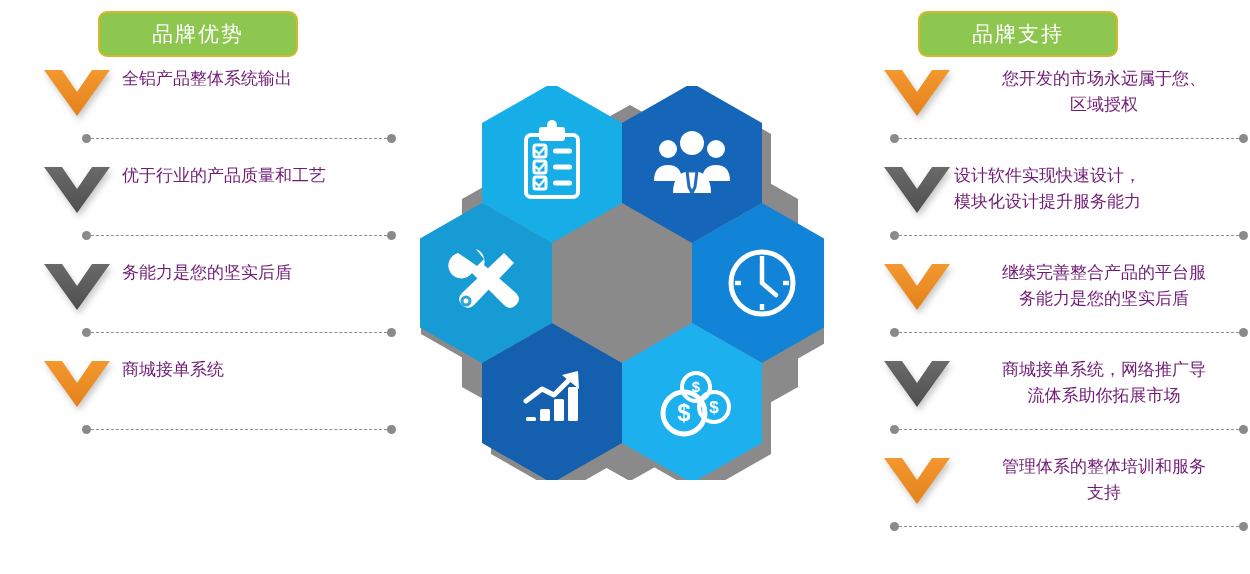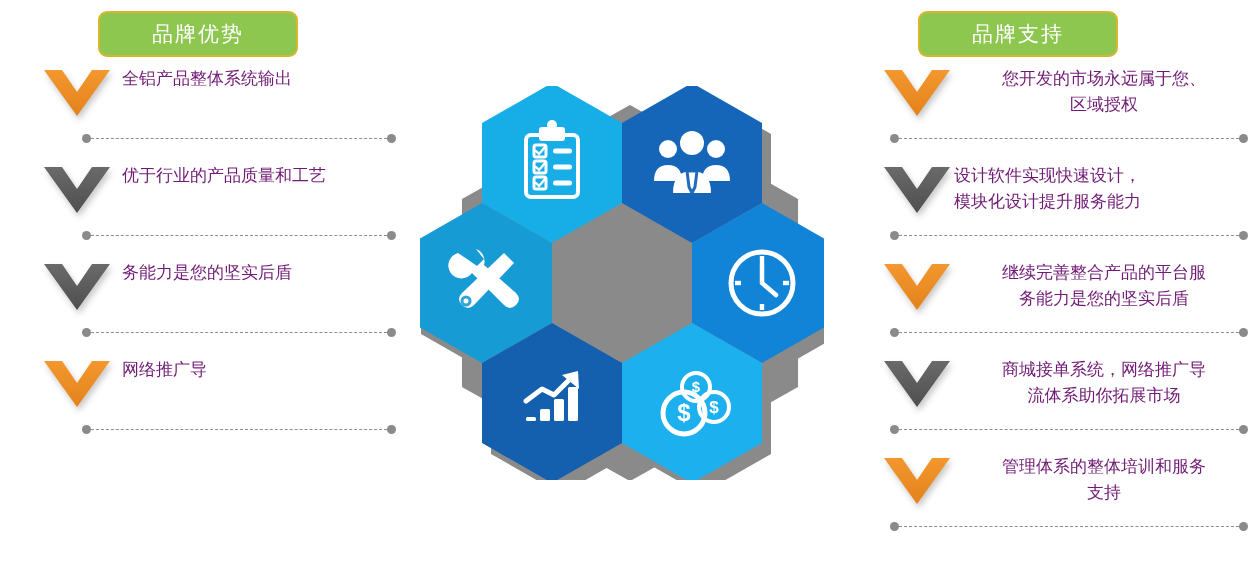--- a/index.html
+++ b/index.html
@@ -153,21 +153,21 @@
           <svg class="chev" viewBox="0 0 66 46" preserveAspectRatio="none">
             <defs>
               <linearGradient id="cg-orange-L4" x1="0" y1="0" x2="0" y2="1">
                 <stop offset="0%" stop-color="#f3972f"></stop>
                 <stop offset="100%" stop-color="#e4821a"></stop>
               </linearGradient>
             </defs>
             <path d="M0,0 L18,0 L33,22 L48,0 L66,0 L33,46 Z" fill="url(#cg-orange-L4)"></path>
           </svg>
         </span>
-        <div class="row-text txt-left">网络推广导</div>
+        <div class="row-text txt-left">商城接单系统</div>
         <div class="divider">
           <span class="dot start"></span>
           <span class="line"></span>
           <span class="dot end"></span>
         </div>
       </div>
     </div>
 
   <div class="col col-right" id="col-right">
       <div class="row">

